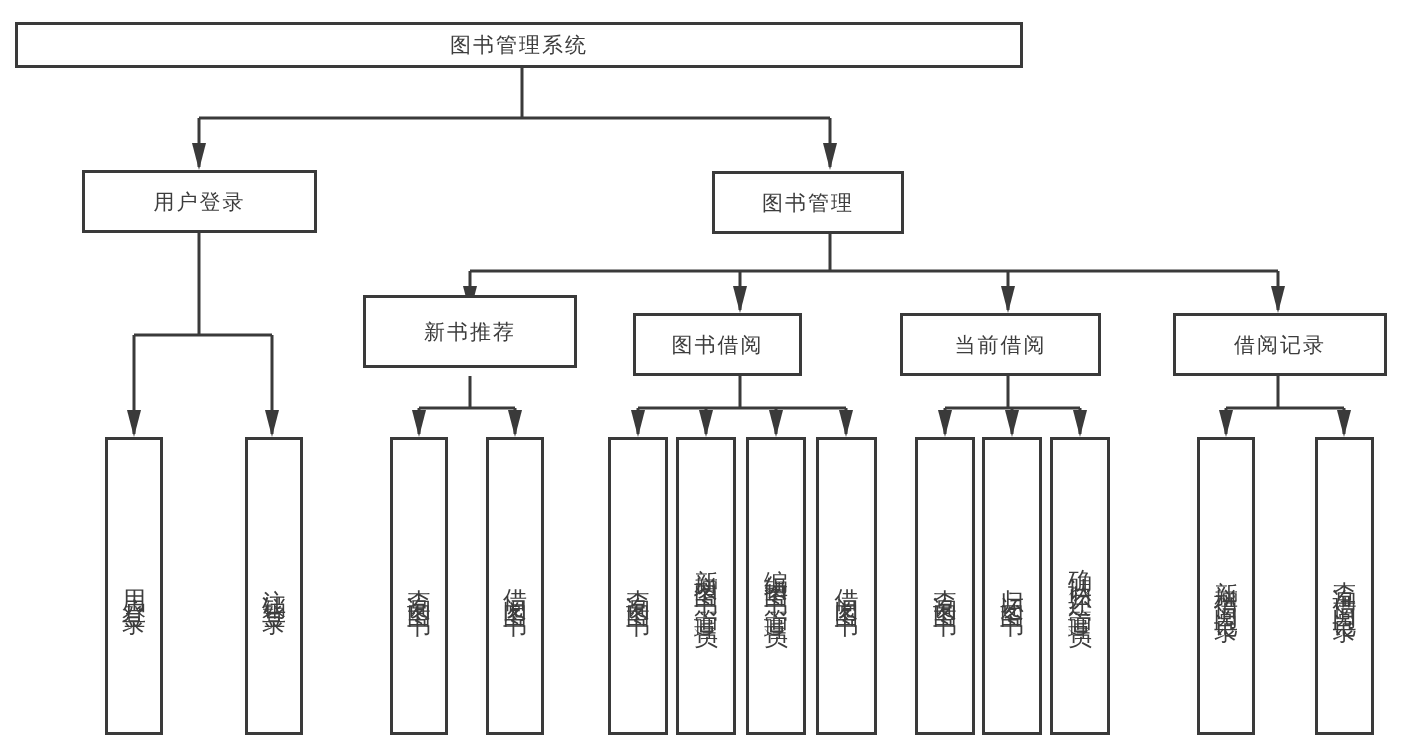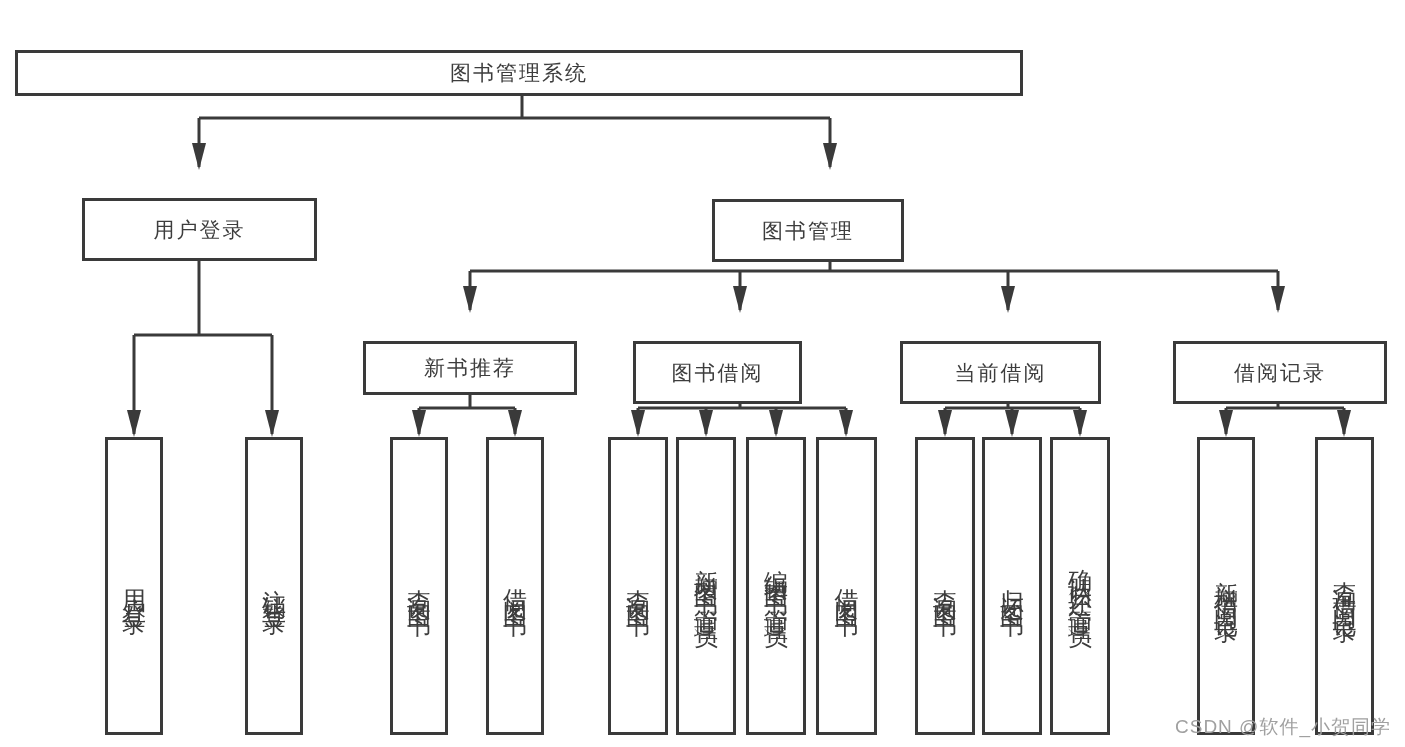--- a/index.html
+++ b/index.html
@@ -23,21 +23,21 @@
   .box {
     position: absolute;
     box-sizing: border-box;
     border: 3px solid var(--line);
     background: #fff;
     display: flex;
     align-items: center;
     justify-content: center;
     color: var(--text);
   }
-  .h { font-size: 21px; letter-spacing: 2px; white-space: nowrap; margin-top: 28px; }
+  .h { font-size: 21px; letter-spacing: 2px; white-space: nowrap; }
   .v span {
     writing-mode: vertical-rl;
     text-orientation: mixed;
     font-size: 24px;
     letter-spacing: 8px;
     line-height: 1;
     white-space: nowrap;
   }
   .watermark {
     position: absolute;
@@ -83,21 +83,21 @@
     <polygon class="arrow" points="1073,410 1087,410 1080,437"></polygon>
     <polygon class="arrow" points="1219,410 1233,410 1226,437"></polygon>
     <polygon class="arrow" points="1337,410 1351,410 1344,437"></polygon>
   </svg>
 
   <div class="box h" style="left:15px;top:22px;width:1008px;height:46px">图书管理系统</div>
 
   <div class="box h" style="left:82px;top:170px;width:235px;height:63px">用户登录</div>
   <div class="box h" style="left:712px;top:171px;width:192px;height:63px">图书管理</div>
 
-  <div class="box h" style="left:363px;top:313px;width:214px;height:54px">新书推荐</div>
+  <div class="box h" style="left:363px;top:295px;width:214px;height:73px">新书推荐</div>
   <div class="box h" style="left:633px;top:313px;width:169px;height:63px">图书借阅</div>
   <div class="box h" style="left:900px;top:313px;width:201px;height:63px">当前借阅</div>
   <div class="box h" style="left:1173px;top:313px;width:214px;height:63px">借阅记录</div>
 
   <div class="box v" style="left:105px;top:437px;width:58px;height:298px">
     <span>用户登录</span>
   </div>
   <div class="box v" style="left:245px;top:437px;width:58px;height:298px">
     <span>注销登录</span>
   </div>
@@ -132,15 +132,14 @@
     <span>确认归还（管理员）</span>
   </div>
 
   <div class="box v" style="left:1197px;top:437px;width:58px;height:298px">
     <span>新增借阅记录</span>
   </div>
   <div class="box v" style="left:1315px;top:437px;width:59px;height:298px">
     <span>查询借阅记录</span>
   </div>
 
-  <div class="watermark">CSDN @软件_小贺同学</div>
 
 </div>
 
 </body></html>

